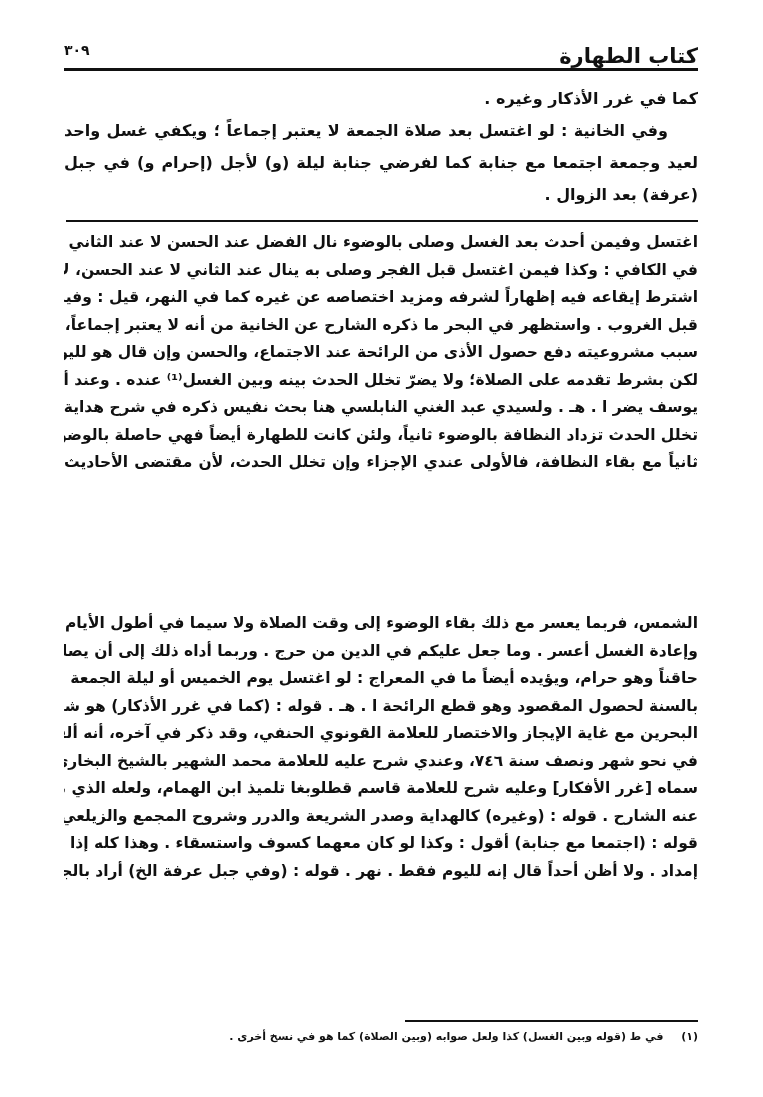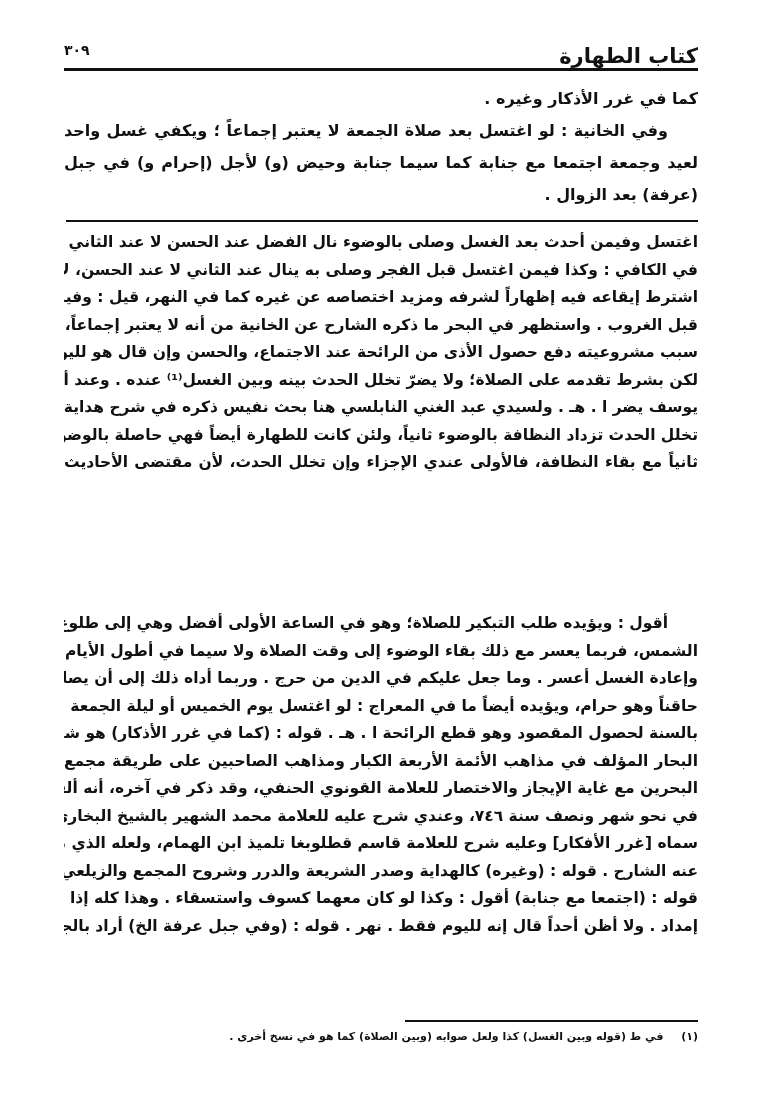--- a/index.html
+++ b/index.html
@@ -30,45 +30,43 @@
 
   <div class="header">
     <span class="title">كتاب الطهارة</span>
     <span class="pnum">٣٠٩</span>
   </div>
   <div class="rule head"></div>
 
   <div class="block main">
     <div class="line last">كما في غرر الأذكار وغيره .</div>
     <div class="line indent">وفي الخانية : لو اغتسل بعد صلاة الجمعة لا يعتبر إجماعاً ؛ ويكفي غسل واحد</div>
-    <div class="line">لعيد وجمعة اجتمعا مع جنابة كما سيما جنابة وحيض (و) لأجل (إحرام و) في جبل</div>
+    <div class="line">لعيد وجمعة اجتمعا مع جنابة كما لفرضي جنابة ليلة (و) لأجل (إحرام و) في جبل</div>
     <div class="line last">(عرفة) بعد الزوال .</div>
   </div>
 
   <div class="rule mid"></div>
 
   <div class="block comm1">
     <div class="line">اغتسل وفيمن أحدث بعد الغسل وصلى بالوضوء نال الفضل عند الحسن لا عند الثاني . قال</div>
     <div class="line">في الكافي : وكذا فيمن اغتسل قبل الفجر وصلى به ينال عند الثاني لا عند الحسن، لأنه</div>
     <div class="line">اشترط إيقاعه فيه إظهاراً لشرفه ومزيد اختصاصه عن غيره كما في النهر، قيل : وفيمن اغتسل</div>
     <div class="line">قبل الغروب . واستظهر في البحر ما ذكره الشارح عن الخانية من أنه لا يعتبر إجماعاً، لأن</div>
     <div class="line">سبب مشروعيته دفع حصول الأذى من الرائحة عند الاجتماع، والحسن وإن قال هو لليوم،</div>
     <div class="line">لكن بشرط تقدمه على الصلاة؛ ولا يضرّ تخلل الحدث بينه وبين الغسل⁽¹⁾ عنده . وعند أبي</div>
     <div class="line">يوسف يضر ا . هـ . ولسيدي عبد الغني النابلسي هنا بحث نفيس ذكره في شرح هداية ابن</div>
     <div class="line">تخلل الحدث تزداد النظافة بالوضوء ثانياً، ولئن كانت للطهارة أيضاً فهي حاصلة بالوضوء</div>
     <div class="line">ثانياً مع بقاء النظافة، فالأولى عندي الإجزاء وإن تخلل الحدث، لأن مقتضى الأحاديث</div>
   </div>
 
   <div class="block comm2">
-    <div class="line indent">أقول : ويؤيده طلب التبكير للصلاة؛ وهو في الساعة الأولى أفضل وهي إلى طلوع</div>
     <div class="line">الشمس، فربما يعسر مع ذلك بقاء الوضوء إلى وقت الصلاة ولا سيما في أطول الأيام،</div>
     <div class="line">وإعادة الغسل أعسر . وما جعل عليكم في الدين من حرج . وربما أداه ذلك إلى أن يصلي</div>
     <div class="line">حاقناً وهو حرام، ويؤيده أيضاً ما في المعراج : لو اغتسل يوم الخميس أو ليلة الجمعة استنّ</div>
     <div class="line">بالسنة لحصول المقصود وهو قطع الرائحة ا . هـ . قوله : (كما في غرر الأذكار) هو شرح درر</div>
-    <div class="line">البحار المؤلف في مذاهب الأئمة الأربعة الكبار ومذاهب الصاحبين على طريقة مجمع</div>
     <div class="line">البحرين مع غاية الإيجاز والاختصار للعلامة القونوي الحنفي، وقد ذكر في آخره، أنه ألفه</div>
     <div class="line">في نحو شهر ونصف سنة ٧٤٦، وعندي شرح عليه للعلامة محمد الشهير بالشيخ البخاري</div>
     <div class="line">سماه [غرر الأفكار] وعليه شرح للعلامة قاسم قطلوبغا تلميذ ابن الهمام، ولعله الذي نقل</div>
     <div class="line">عنه الشارح . قوله : (وغيره) كالهداية وصدر الشريعة والدرر وشروح المجمع والزيلعي .</div>
     <div class="line">قوله : (اجتمعا مع جنابة) أقول : وكذا لو كان معهما كسوف واستسقاء . وهذا كله إذا نوى</div>
     <div class="line">إمداد . ولا أظن أحداً قال إنه لليوم فقط . نهر . قوله : (وفي جبل عرفة الخ) أراد بالجبل ما</div>
   </div>
 
   <div class="rule foot"></div>
 

